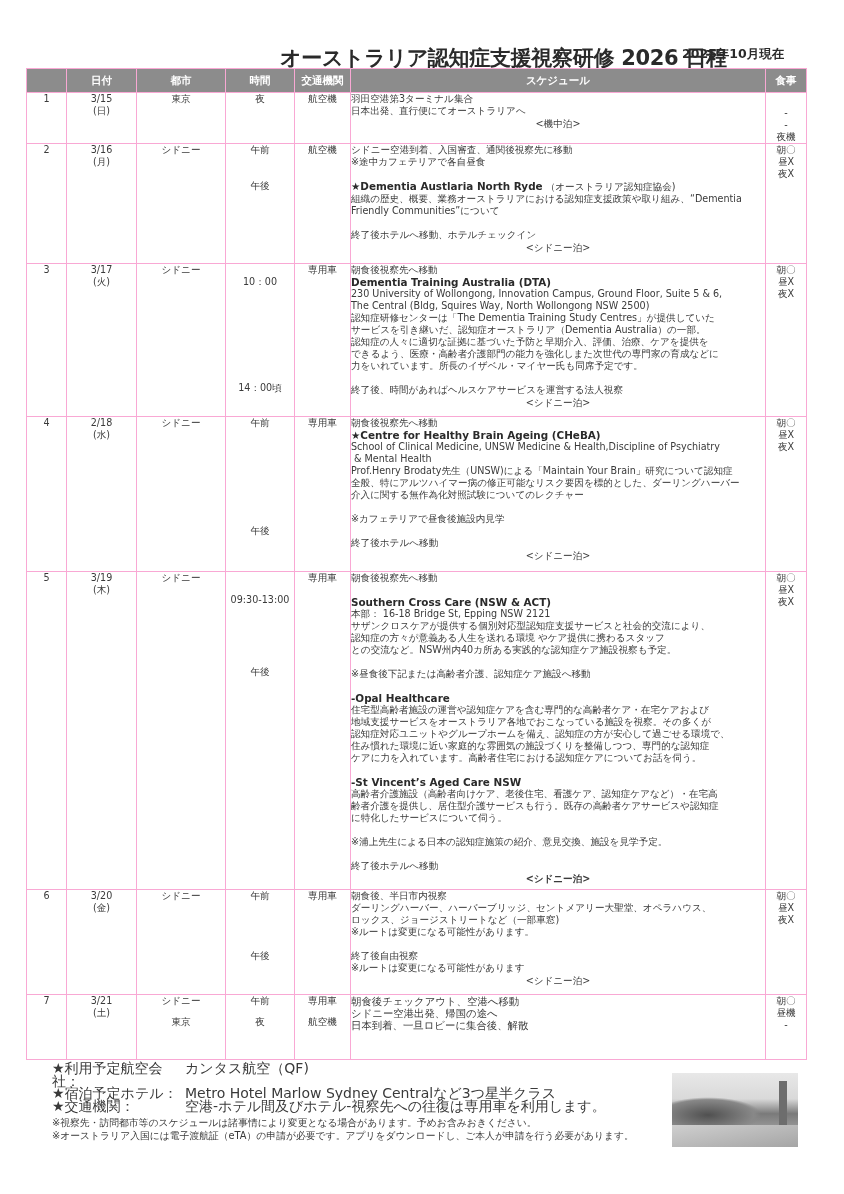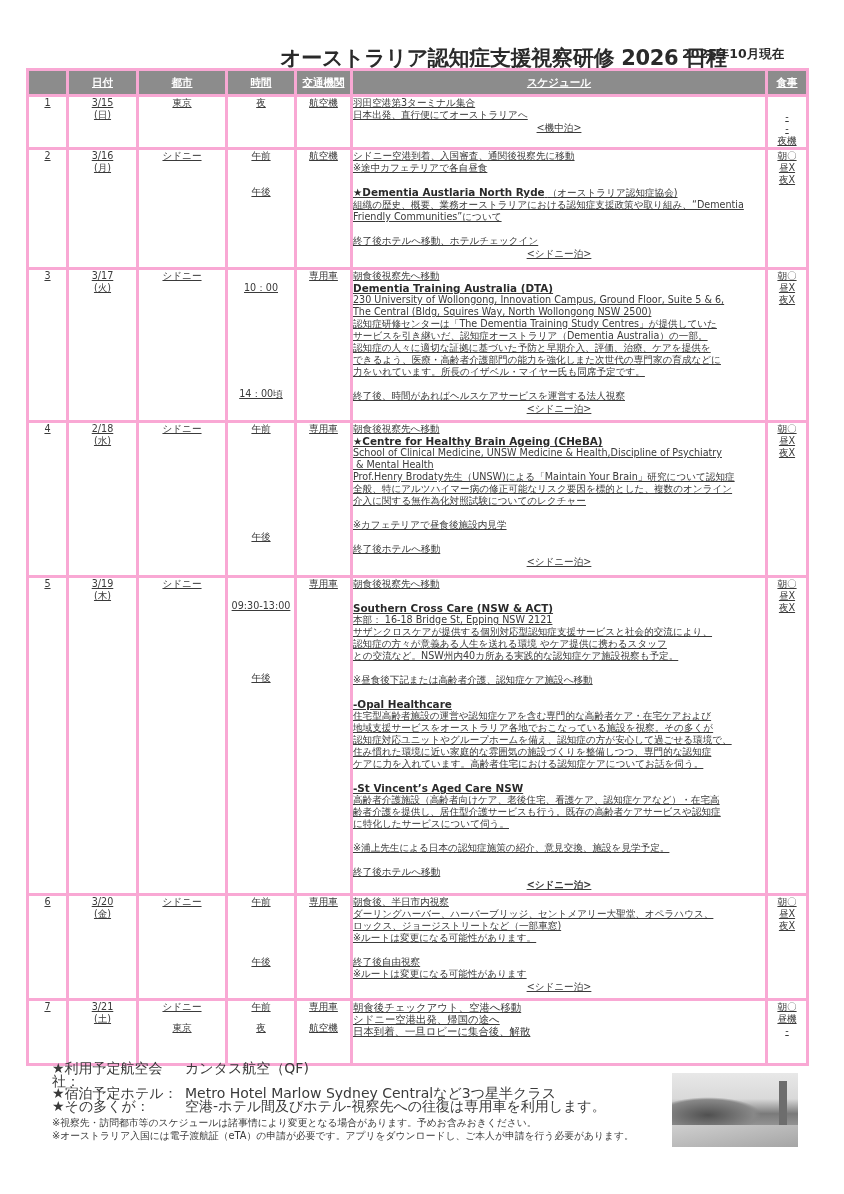--- a/index.html
+++ b/index.html
@@ -1,21 +1,21 @@
 <!DOCTYPE html>
 <html><head>
 <meta charset="utf-8">
 <style>
   html, body { margin:0; padding:0; background:#ffffff; }
   body { width:844px; height:1194px; position:relative; overflow:hidden;
          font-family:"DejaVu Sans", "Liberation Sans", sans-serif; color:#3a3a3a; }
   .title { position:absolute; left:280px; top:44px; font-size:21px; font-weight:bold; color:#2a2a2a; letter-spacing:-0.3px; }
   .asof { position:absolute; left:682px; top:46px; font-size:12.5px; font-weight:bold; color:#2a2a2a; }
   table.sched { position:absolute; left:26px; top:68px; width:780px; border-collapse:collapse; table-layout:fixed; }
-  table.sched th, table.sched td { border:3px solid #f9a8d4;text-decoration:underline; }
+  table.sched th, table.sched td { border:1px solid #f9a8d4; }
   table.sched th { background:#8c8c8c; color:#ffffff; font-size:10.5px; font-weight:bold; height:23px; padding:0; text-align:center; }
   table.sched td { vertical-align:top; font-size:9.6px; line-height:12px; padding:0; }
   .c { text-align:center; }
   .cellpad { padding-top:10px; }
   .sch { padding:10px 6px 2px 8px; position:relative; }
   .sch .ln { display:block; white-space:nowrap; }
   .sch .b { font-weight:bold; color:#2a2a2a; font-size:10.4px; }
   .sch .gap { display:block; height:12px; }
   .stay { display:block; text-align:center; margin-top:1px; }
   .meal { text-align:center; padding-top:10px; }
@@ -155,21 +155,21 @@
         <span class="tl">午前</span>
         <span class="tl" style="margin-top:96px">午後</span>
       </td>
       <td class="c cellpad">専用車</td>
       <td class="sch">
         <span class="ln">朝食後視察先へ移動</span>
         <span class="ln b">★Centre for Healthy Brain Ageing (CHeBA)</span>
         <span class="ln">School of Clinical Medicine, UNSW Medicine &amp; Health,Discipline of Psychiatry</span>
         <span class="ln" style="white-space:pre"> &amp; Mental Health</span>
         <span class="ln">Prof.Henry Brodaty先生（UNSW)による「Maintain Your Brain」研究について認知症</span>
-        <span class="ln">全般、特にアルツハイマー病の修正可能なリスク要因を標的とした、複数のオンライン</span>
+        <span class="ln">全般、特にアルツハイマー病の修正可能なリスク要因を標的とした、ダーリングハーバー</span>
         <span class="ln">介入に関する無作為化対照試験についてのレクチャー</span>
         <span class="gap"></span>
         <span class="ln">※カフェテリアで昼食後施設内見学</span>
         <span class="gap"></span>
         <span class="ln">終了後ホテルへ移動</span>
         <span class="stay">&lt;シドニー泊&gt;</span>
       </td>
       <td class="meal">
         <span>朝〇</span>
         <span>昼X</span>
@@ -288,21 +288,21 @@
 <div class="notes">
   <div class="row">
     <span class="k">★利用予定航空会社：</span>
     <span>カンタス航空（QF)</span>
   </div>
   <div class="row">
     <span class="k">★宿泊予定ホテル：</span>
     <span>Metro Hotel Marlow Sydney Centralなど3つ星半クラス</span>
   </div>
   <div class="row">
-    <span class="k">★その多くが：</span>
+    <span class="k">★交通機関：</span>
     <span>空港-ホテル間及びホテル-視察先への往復は専用車を利用します。</span>
   </div>
 </div>
 
 <div class="remarks">
   <div>※視察先・訪問都市等のスケジュールは諸事情により変更となる場合があります。予めお含みおきください。</div>
   <div>※オーストラリア入国には電子渡航証（eTA）の申請が必要です。アプリをダウンロードし、ご本人が申請を行う必要があります。</div>
 </div>
 
 <div class="photo">

